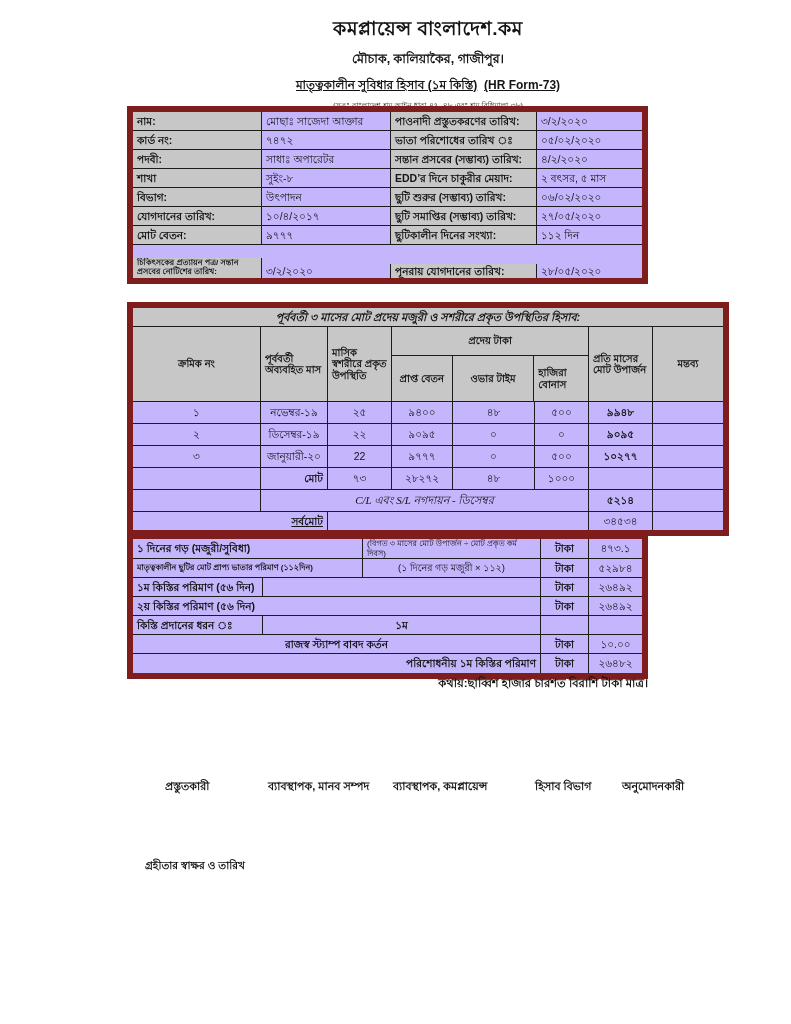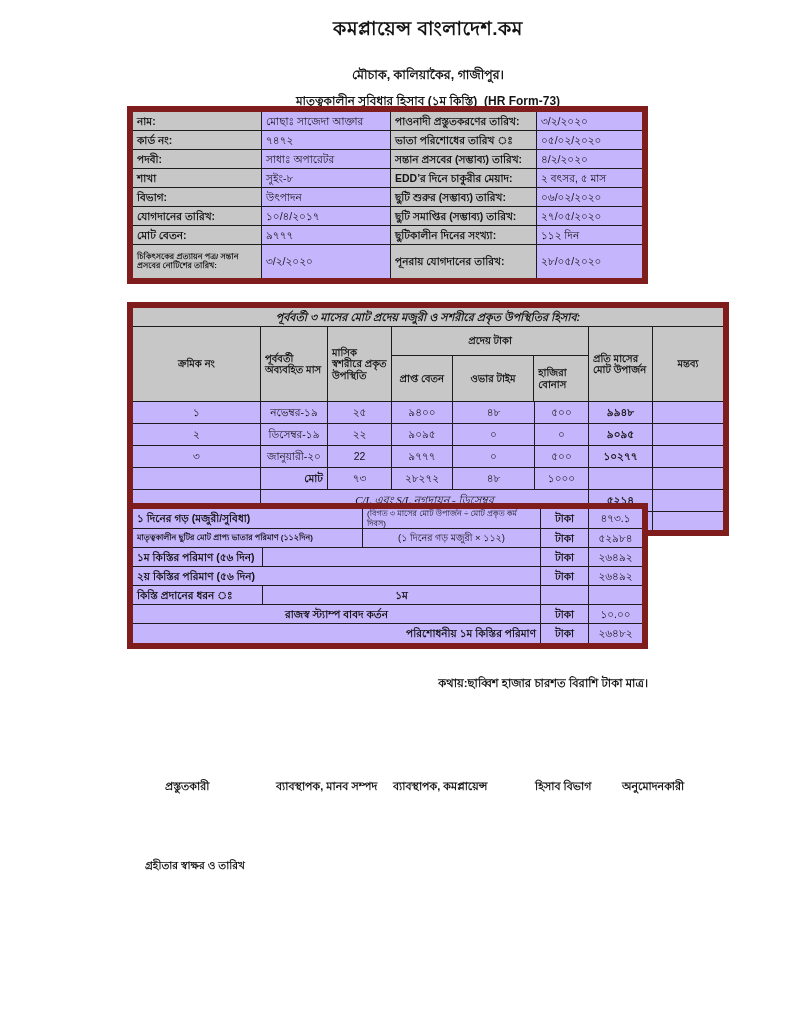--- a/index.html
+++ b/index.html
@@ -2,40 +2,40 @@
 <html><head>
 <meta charset="utf-8">
 <style>
   html,body { margin:0; padding:0; background:#ffffff; }
   .page {
     position:relative; width:791px; height:1024px; background:#ffffff;
     font-family:"Liberation Sans", sans-serif; color:#141414; overflow:hidden;
   }
   .hdr { position:absolute; left:127px; top:14px; width:602px; text-align:center; }
   .hdr-company { font-size:19px; font-weight:bold; letter-spacing:.5px; }
-  .hdr-addr { font-size:12.5px; font-weight:bold; margin-top:20px; }
+  .hdr-addr { font-size:12.5px; font-weight:bold; margin-top:4px; }
   .hdr-form { font-size:12px; font-weight:bold; margin-top:6px; }
   .hdr-form span { text-decoration:underline; }
   .hdr-ref { font-size:7.5px; margin-top:4px; color:#222; }
 
   .tbl { position:absolute; border:6px solid #7f1d1d; box-sizing:border-box; background:#c4b5fd; }
   .row { display:flex; box-sizing:border-box; border-bottom:1px solid #1c1c1c; }
   .row:last-child { border-bottom:none; }
   .c { box-sizing:border-box; border-right:1px solid #1c1c1c; padding:1px 4px;
        display:flex; align-items:center; overflow:hidden; font-size:10.5px; line-height:1.15; }
   .c:last-child { border-right:none; }
   .gray { background:#c7c7c7; }
   .b { font-weight:bold; }
   .ctr { justify-content:center; }
   .rt { justify-content:flex-end; text-align:center; }
 
   
   .t1 { left:127px; top:106px; width:521px; }
   .t1 .row { height:19px; }
-  .t1 .row.tall { height:33px; }
+  .t1 .row.tall { height:33px;align-items:flex-end; }
   .t1 .ca { width:129px; } .t1 .cb { width:129px; } .t1 .cc { width:146px; } .t1 .cd { flex:1; }
   .t1 .tiny { font-size:8px; line-height:1.1; }
 
   
   .t2 { left:127px; top:302px; width:602px; }
   .t2 .title { height:19px; font-size:11px; font-weight:bold; font-style:italic; }
   .t2 .hrow { height:74px; border-bottom:1px solid #1c1c1c; display:flex; }
   .t2 .hcell { font-size:10px; font-weight:bold; }
   .t2 .k1 { width:128px; } .t2 .k2 { width:67px; } .t2 .k3 { width:64px; }
   .t2 .k4 { width:61px; } .t2 .k5 { width:82px; } .t2 .k6 { width:54px; }
@@ -46,21 +46,21 @@
   .t2 .paybottom .c:last-child { border-right:none; }
   .t2 .drow { height:22px; }
   .t2 .grow { height:18px; }
   .t2 .merge328 { width:328px; }
   .t2 .merge195 { width:195px;text-decoration:underline; }
   .t2 .merge261 { width:261px; }
   .t2 .clcell { font-family:"Liberation Serif", serif; font-style:italic; font-size:11px; }
   .t2 .bl2 { border-left:1.5px solid #111; margin-left:-1px; }
 
   
-  .t3 { left:127px; top:503px; width:521px; }
+  .t3 { left:127px; top:533px; width:521px; }
   .t3 .row { height:19px; }
   .t3 .row.r0 { height:20px; }
   .t3 .la { width:230px; } .t3 .lb { width:178px; } .t3 .lc { width:48px; } .t3 .ld { flex:1; }
   .t3 .la1 { width:130px; } .t3 .lmid { width:278px; }
   .t3 .lab408 { width:408px; }
   .t3 .small8 { font-size:8px; }
   .t3 .small9 { font-size:9.5px; }
 
   .words { position:absolute; left:127px; top:675px; width:521px; text-align:right;
            font-size:11.5px; font-weight:bold; }
@@ -242,20 +242,20 @@
     <div class="row">
       <div class="c lab408 rt b">পরিশোধনীয় ১ম কিস্তির পরিমাণ</div>
       <div class="c lc ctr b">টাকা</div>
       <div class="c ld ctr">২৬৪৮২</div>
     </div>
   </div>
 
   <div class="words">কথায়:ছাব্বিশ হাজার চারশত বিরাশি টাকা মাত্র।</div>
 
   <div class="sig" style="left:165px;">প্রস্তুতকারী</div>
-  <div class="sig" style="left:276px;">ব্যাবস্থাপক, মানব সম্পদ</div>
+  <div class="sig" style="left:268px;">ব্যাবস্থাপক, মানব সম্পদ</div>
   <div class="sig" style="left:393px;">ব্যাবস্থাপক, কমপ্লায়েন্স</div>
   <div class="sig" style="left:535px;">হিসাব বিভাগ</div>
   <div class="sig" style="left:622px;">অনুমোদনকারী</div>
 
   <div class="receiver">গ্রহীতার স্বাক্ষর ও তারিখ</div>
 
 </div>
 
 </body></html>

